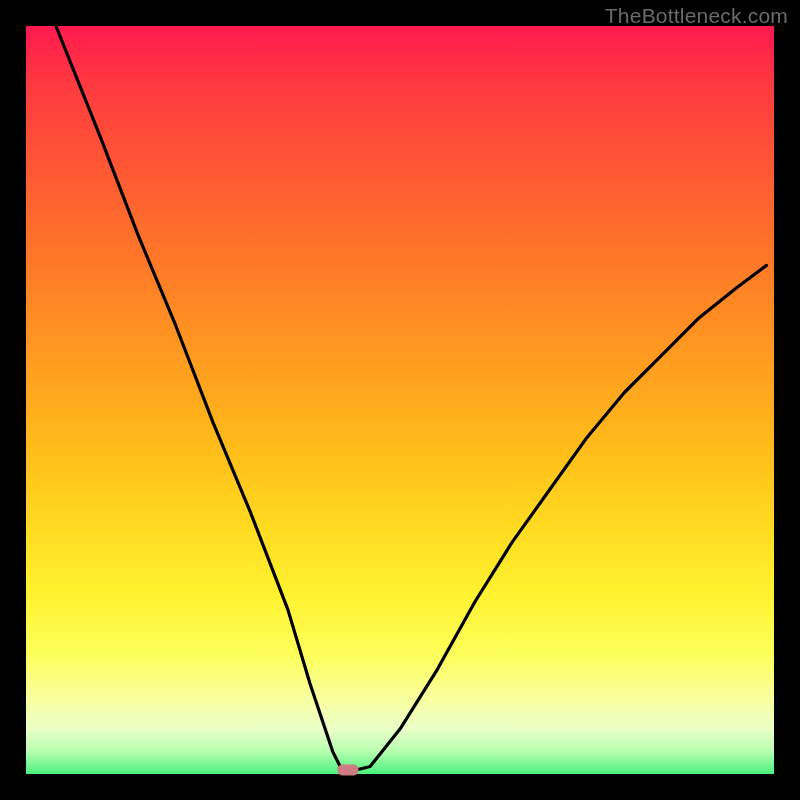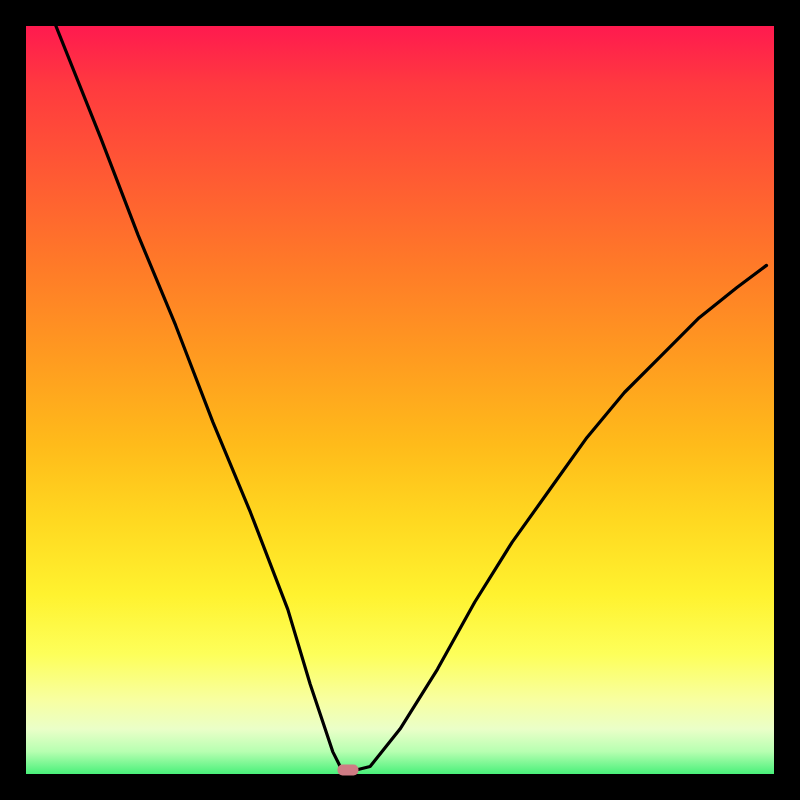--- a/index.html
+++ b/index.html
@@ -63,20 +63,21 @@
     height: 11px;
     background: #cf7b84;
     border-radius: 5px;
     transform: translate(-50%, -50%);
   }
 </style>
 </head>
 <body>
 
 <div class="root">
+  <div class="watermark">TheBottleneck.com</div>
 
   <div class="plot-frame">
     <svg class="curve" viewBox="0 0 748 748" preserveAspectRatio="none">
       <path id="curve-path" fill="none" stroke="#000" stroke-width="3.2" stroke-linecap="round" stroke-linejoin="round" d="M29.9 0.0 L74.8 112.2 L112.2 209.4 L149.6 299.2 L187.0 396.4 L224.4 486.2 L261.8 583.4 L284.2 658.2 L299.2 703.1 L306.7 725.6 L314.2 740.5 L321.6 744.3 L329.1 744.3 L344.1 740.5 L374.0 703.1 L411.4 643.3 L448.8 576.0 L486.2 516.1 L523.6 463.8 L561.0 411.4 L598.4 366.5 L635.8 329.1 L673.2 291.7 L710.6 261.8 L740.5 239.4"></path>
     </svg>
     <div class="marker" id="opt-marker" title="optimal" style="left: 321.64px; top: 744.26px;"></div>
   </div>
 </div>
 
 </body></html>

